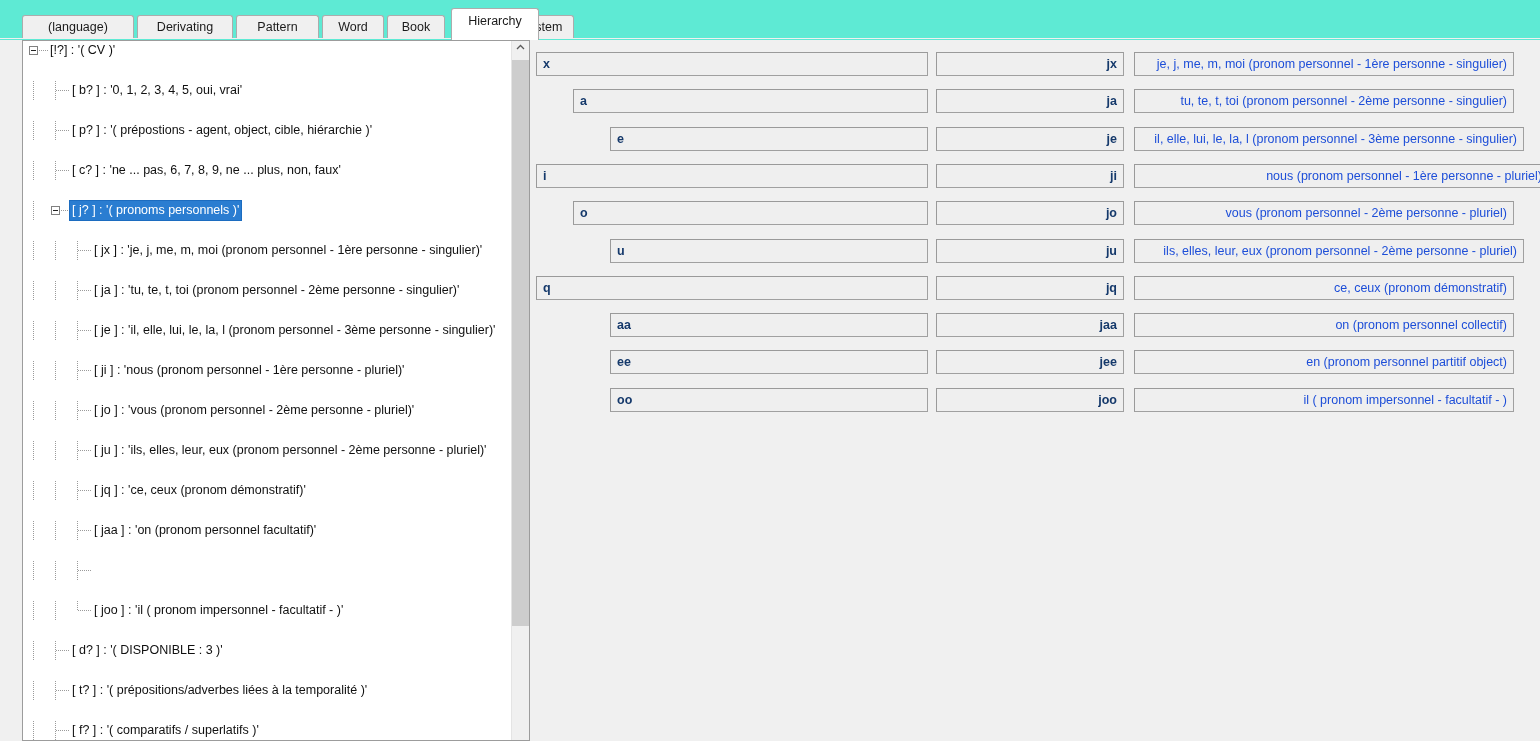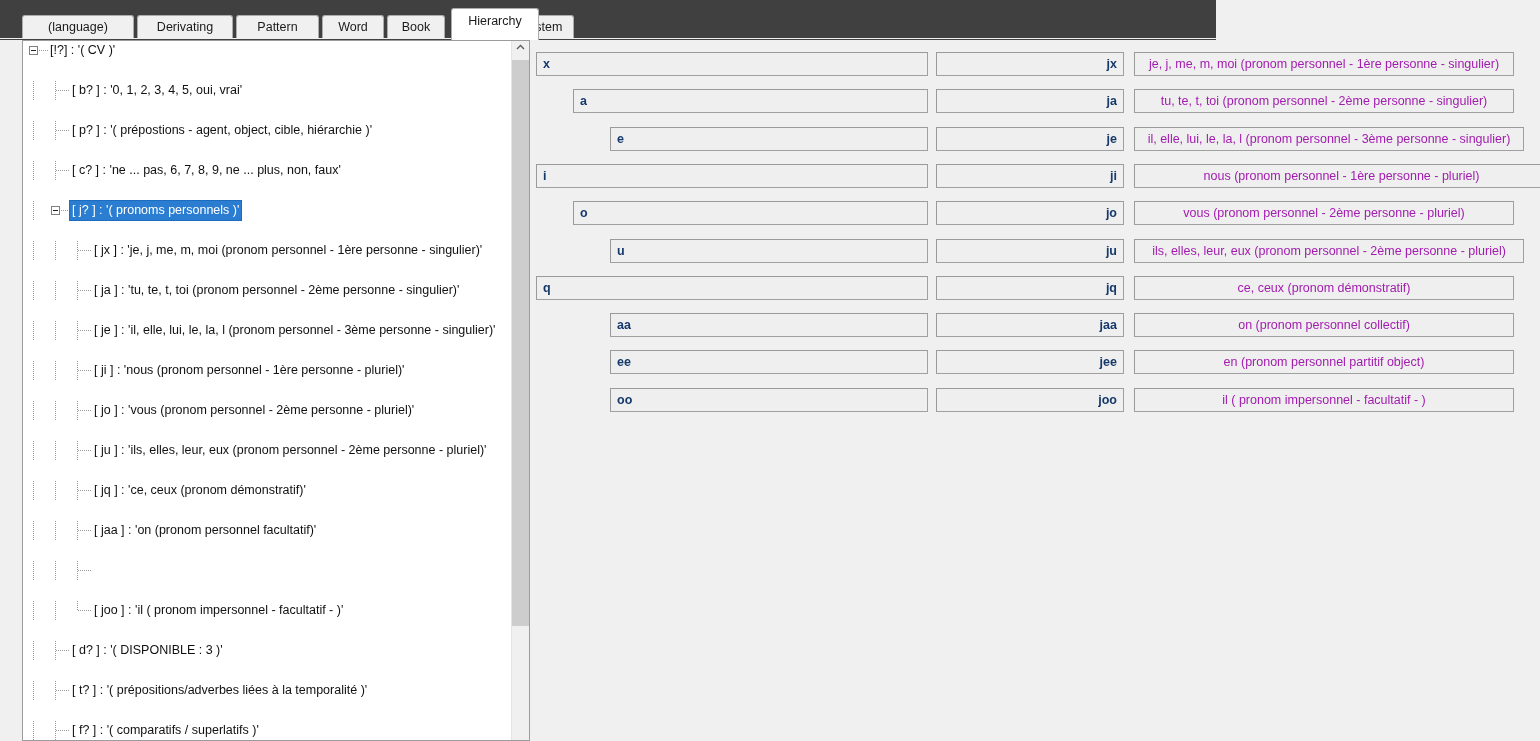--- a/index.html
+++ b/index.html
@@ -8,22 +8,22 @@
     background:#F0F0F0;
     font-family:"Liberation Sans","DejaVu Sans",sans-serif;
     font-size:12px;
     color:#111;
     overflow:hidden;
     position:relative;
   }
 
   
   #tabstrip{
-    position:absolute;left:0;top:0;width:1216px;height:40px;
-    background:#404040;
+    position:absolute;left:0;top:0;width:1540px;height:40px;
+    background:#5eead4;
   }
   .tab{
     position:absolute;
     box-sizing:border-box;
     background:#F0F0F0;
     border:1px solid #ACACAC;
     border-bottom:none;
     border-radius:3px 3px 0 0;
     text-align:center;
     color:#1A1A1A;
@@ -137,21 +137,21 @@
     line-height:22px;
     color:#15396B;
     font-weight:bold;
     padding:0 6px;
     white-space:nowrap;
     overflow:hidden;
   }
   .fbox.col1{text-align:left;}
   .fbox.col2{text-align:right;}
   .fbox.col3{
-    text-align:center;color:#a21caf;font-weight:normal;
+    text-align:right;color:#1d4ed8;font-weight:normal;
     background:#EFEFEF;
   }
 </style>
 </head>
 <body>
 
 <div id="tabstrip">
   <div class="tabline"></div>
 <div class="tab" style="left: 22px; width: 112px;">(language)</div>
     <div class="tab" style="left: 137px; width: 96px;">Derivating</div>

